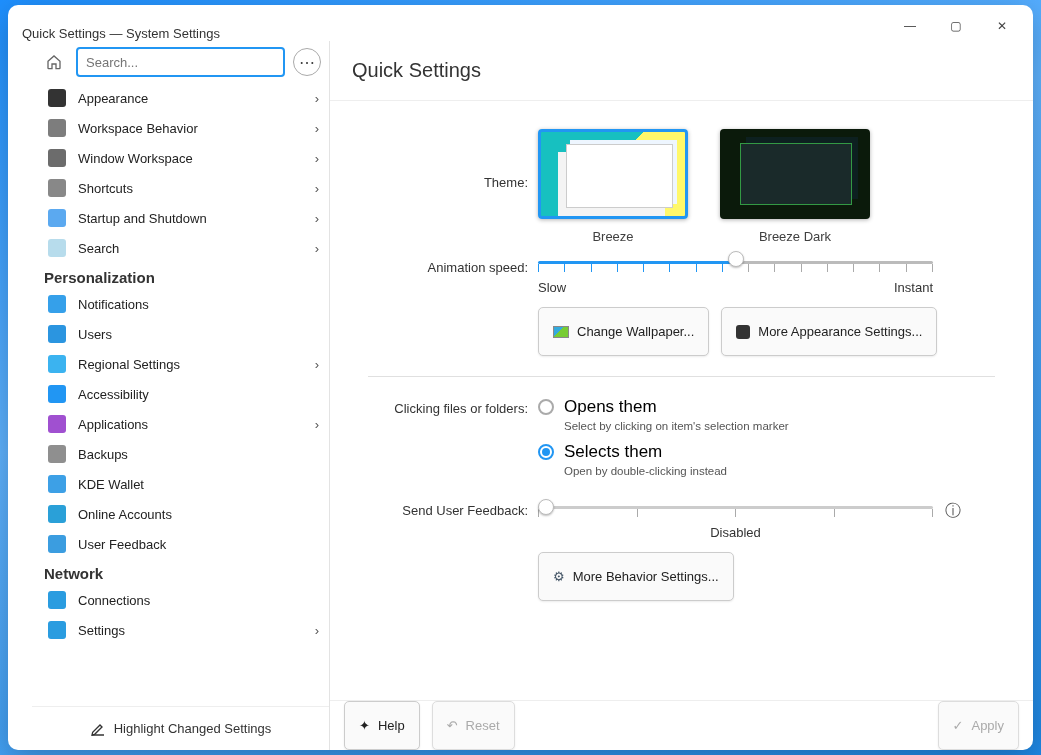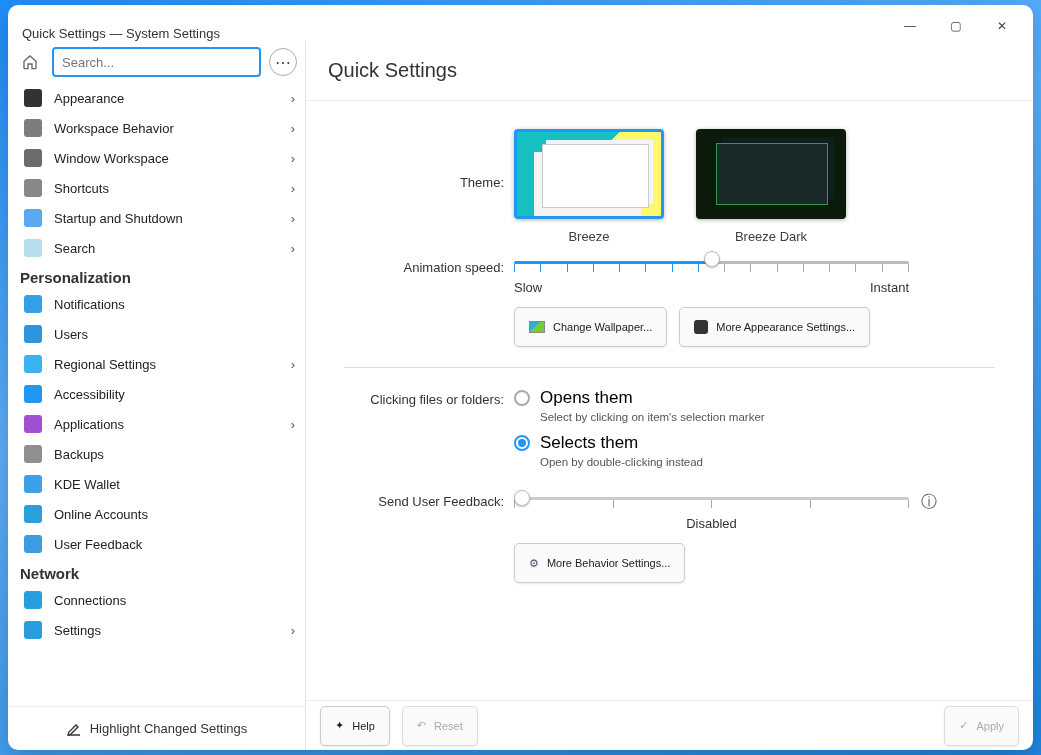--- a/index.html
+++ b/index.html
@@ -2,21 +2,21 @@
 <html><head>
 <meta charset="utf-8">
 <style>
 * { box-sizing: border-box; margin: 0; padding: 0; font-family: "Segoe UI", sans-serif; }
 body { background: linear-gradient(160deg, #1e90ff 0%, #5fb3ff 40%, #1e88e5 100%); width: 1041px; height: 755px; overflow: hidden; display: flex; align-items: center; justify-content: center; }
 .window { width: 1025px; height: 745px; background: #fff; border-radius: 10px; box-shadow: 0 8px 32px rgba(0,0,0,0.25); display: flex; flex-direction: column; overflow: hidden; }
 .titlebar { height: 36px; display: flex; align-items: flex-end; padding: 0 8px 0 14px; color: #333; font-size: 13px; }
 .titlebar .title { flex: 1; }
 .titlebar .winbtn { width: 46px; height: 30px; display: flex; align-items: center; justify-content: center; color: #444; font-size: 12px; cursor: pointer; }
 .body { flex: 1; display: flex; overflow: hidden; }
-.sidebar-wrap { width: 298px; border-right: 1px solid #e3e3e3; display: flex; flex-direction: column; }
+.sidebar-wrap { width: 298px; border-right: 1px solid #e3e3e3; display: flex; flex-direction: column; margin-left: 24px; }
 .topbar { height: 42px; display: flex; align-items: center; gap: 8px; padding: 6px 8px; }
 .home-btn { width: 28px; height: 28px; display:flex; align-items:center; justify-content:center; color:#555; cursor:pointer; }
 .search { flex:1; height:30px; border:2px solid #2196f3; border-radius:4px; padding:0 8px; font-size:13px; outline:none; }
 .menu-btn { width: 28px; height: 28px; display:flex; align-items:center; justify-content:center; color:#444; border:1px solid #aaa; border-radius:50%; cursor:pointer; }
 .nav { flex:1; overflow-y:auto; position: relative;}
 .nav::-webkit-scrollbar{width:10px;}
 .nav::-webkit-scrollbar-thumb{background:#b0b0b0;border-radius:5px;}
 .section-header { font-size:15px; font-weight:600; color:#333; padding:6px 12px 3px 12px; }
 .nav-item { height:30px; display:flex; align-items:center; padding:0 10px 0 14px; cursor:pointer; font-size:13px; color:#222; }
 .nav-item .icon { width:22px; height:22px; margin-right:10px; display:flex; align-items:center; justify-content:center; font-size:14px; }
@@ -38,21 +38,21 @@
 .theme-preview.dark::after{content:"";position:absolute;left:20px;top:14px;width:110px;height:60px;background:#1a2a2a;border:1px solid #394;box-shadow:6px -6px 0 #0d2020;}
 .theme-name { margin-top:10px; font-size:13px; color:#404040; }
 .slider-wrap { width:395px; position:relative; padding-top:5px; }
 .slider-track { height:3px; background: linear-gradient(to right,#2196f3 0%, #2196f3 50%, #bbb 50%, #bbb 100%); border-radius:2px; position:relative;}
 .ticks { position:absolute; left:0; right:0; top:8px; display:flex; justify-content:space-between;}
 .ticks span{width:1px; height:8px; background:#2196f3;}
 .ticks span.grey{background:#aaa;}
 .slider-thumb{position:absolute; top:-5px; width:16px; height:16px; border-radius:50%; background:#fff; border:1px solid #bbb; box-shadow:0 1px 2px rgba(0,0,0,0.25);}
 .slider-ends{display:flex;justify-content:space-between;font-size:13px;color:#333;margin-top:16px;}
 .btn-row { display:flex; gap:12px; }
-.btn { height:40px; padding:16px 14px; display:inline-flex; align-items:center; gap:8px; border:1px solid #ccc; border-radius:5px; background:#fafafa; font-size:11px; cursor:pointer; color:#222; box-shadow:0 1px 2px rgba(0,0,0,0.08);}
+.btn { height:49px; padding:16px 14px; display:inline-flex; align-items:center; gap:8px; border:1px solid #ccc; border-radius:5px; background:#fafafa; font-size:13px; cursor:pointer; color:#222; box-shadow:0 1px 2px rgba(0,0,0,0.08);}
 .btn.disabled{color:#aaa; border-color:#ddd; cursor:default; background:#fafafa;}
 .divider{height:1px;background:#e0e0e0;margin:20px 0;}
 .radio-opt{display:flex;align-items:center;gap:10px;margin-bottom:3px;font-size:17px;}
 .radio{width:16px;height:16px;border-radius:50%;border:2px solid #aaa;display:inline-flex;align-items:center;justify-content:center;}
 .radio.checked{border-color:#2196f3;}
 .radio.checked::after{content:"";width:8px;height:8px;background:#2196f3;border-radius:50%;}
 .radio-sub{font-size:11.5px;color:#555;margin-left:26px;margin-bottom:10px;}
 .feedback-slider{width:395px;position:relative;}
 .fb-track{height:3px;background:#ccc;border-radius:2px;margin-top:7px;}
 .fb-ticks{position:absolute;left:0;right:0;top:10px;display:flex;justify-content:space-between;}

